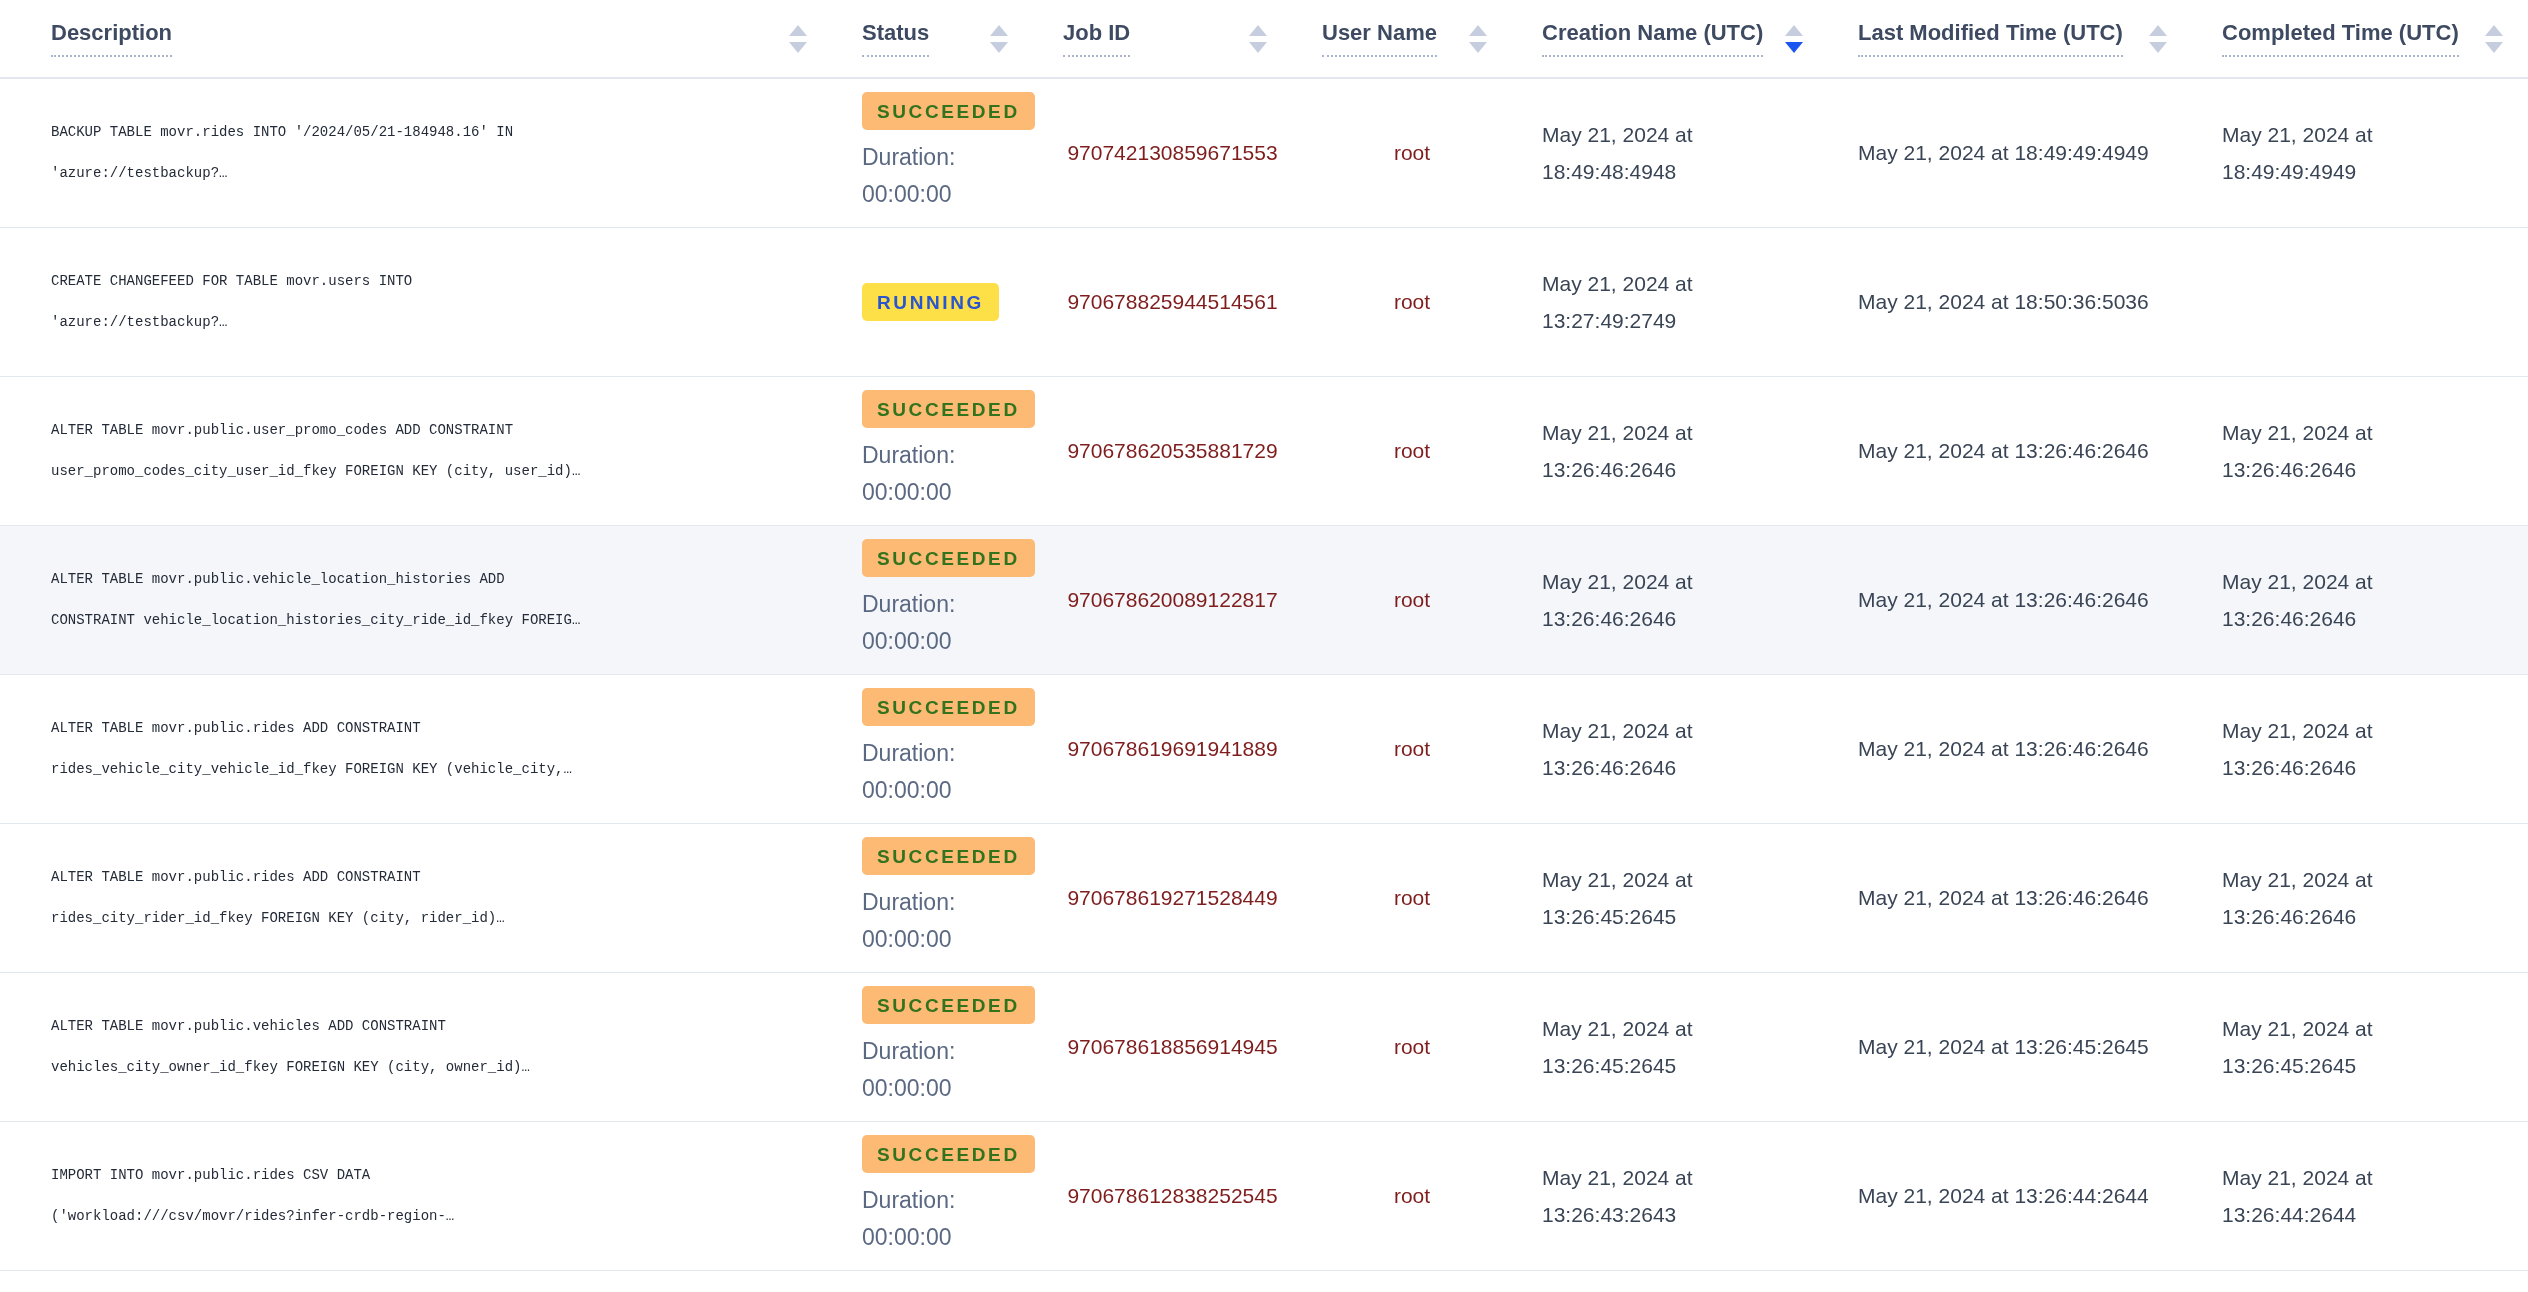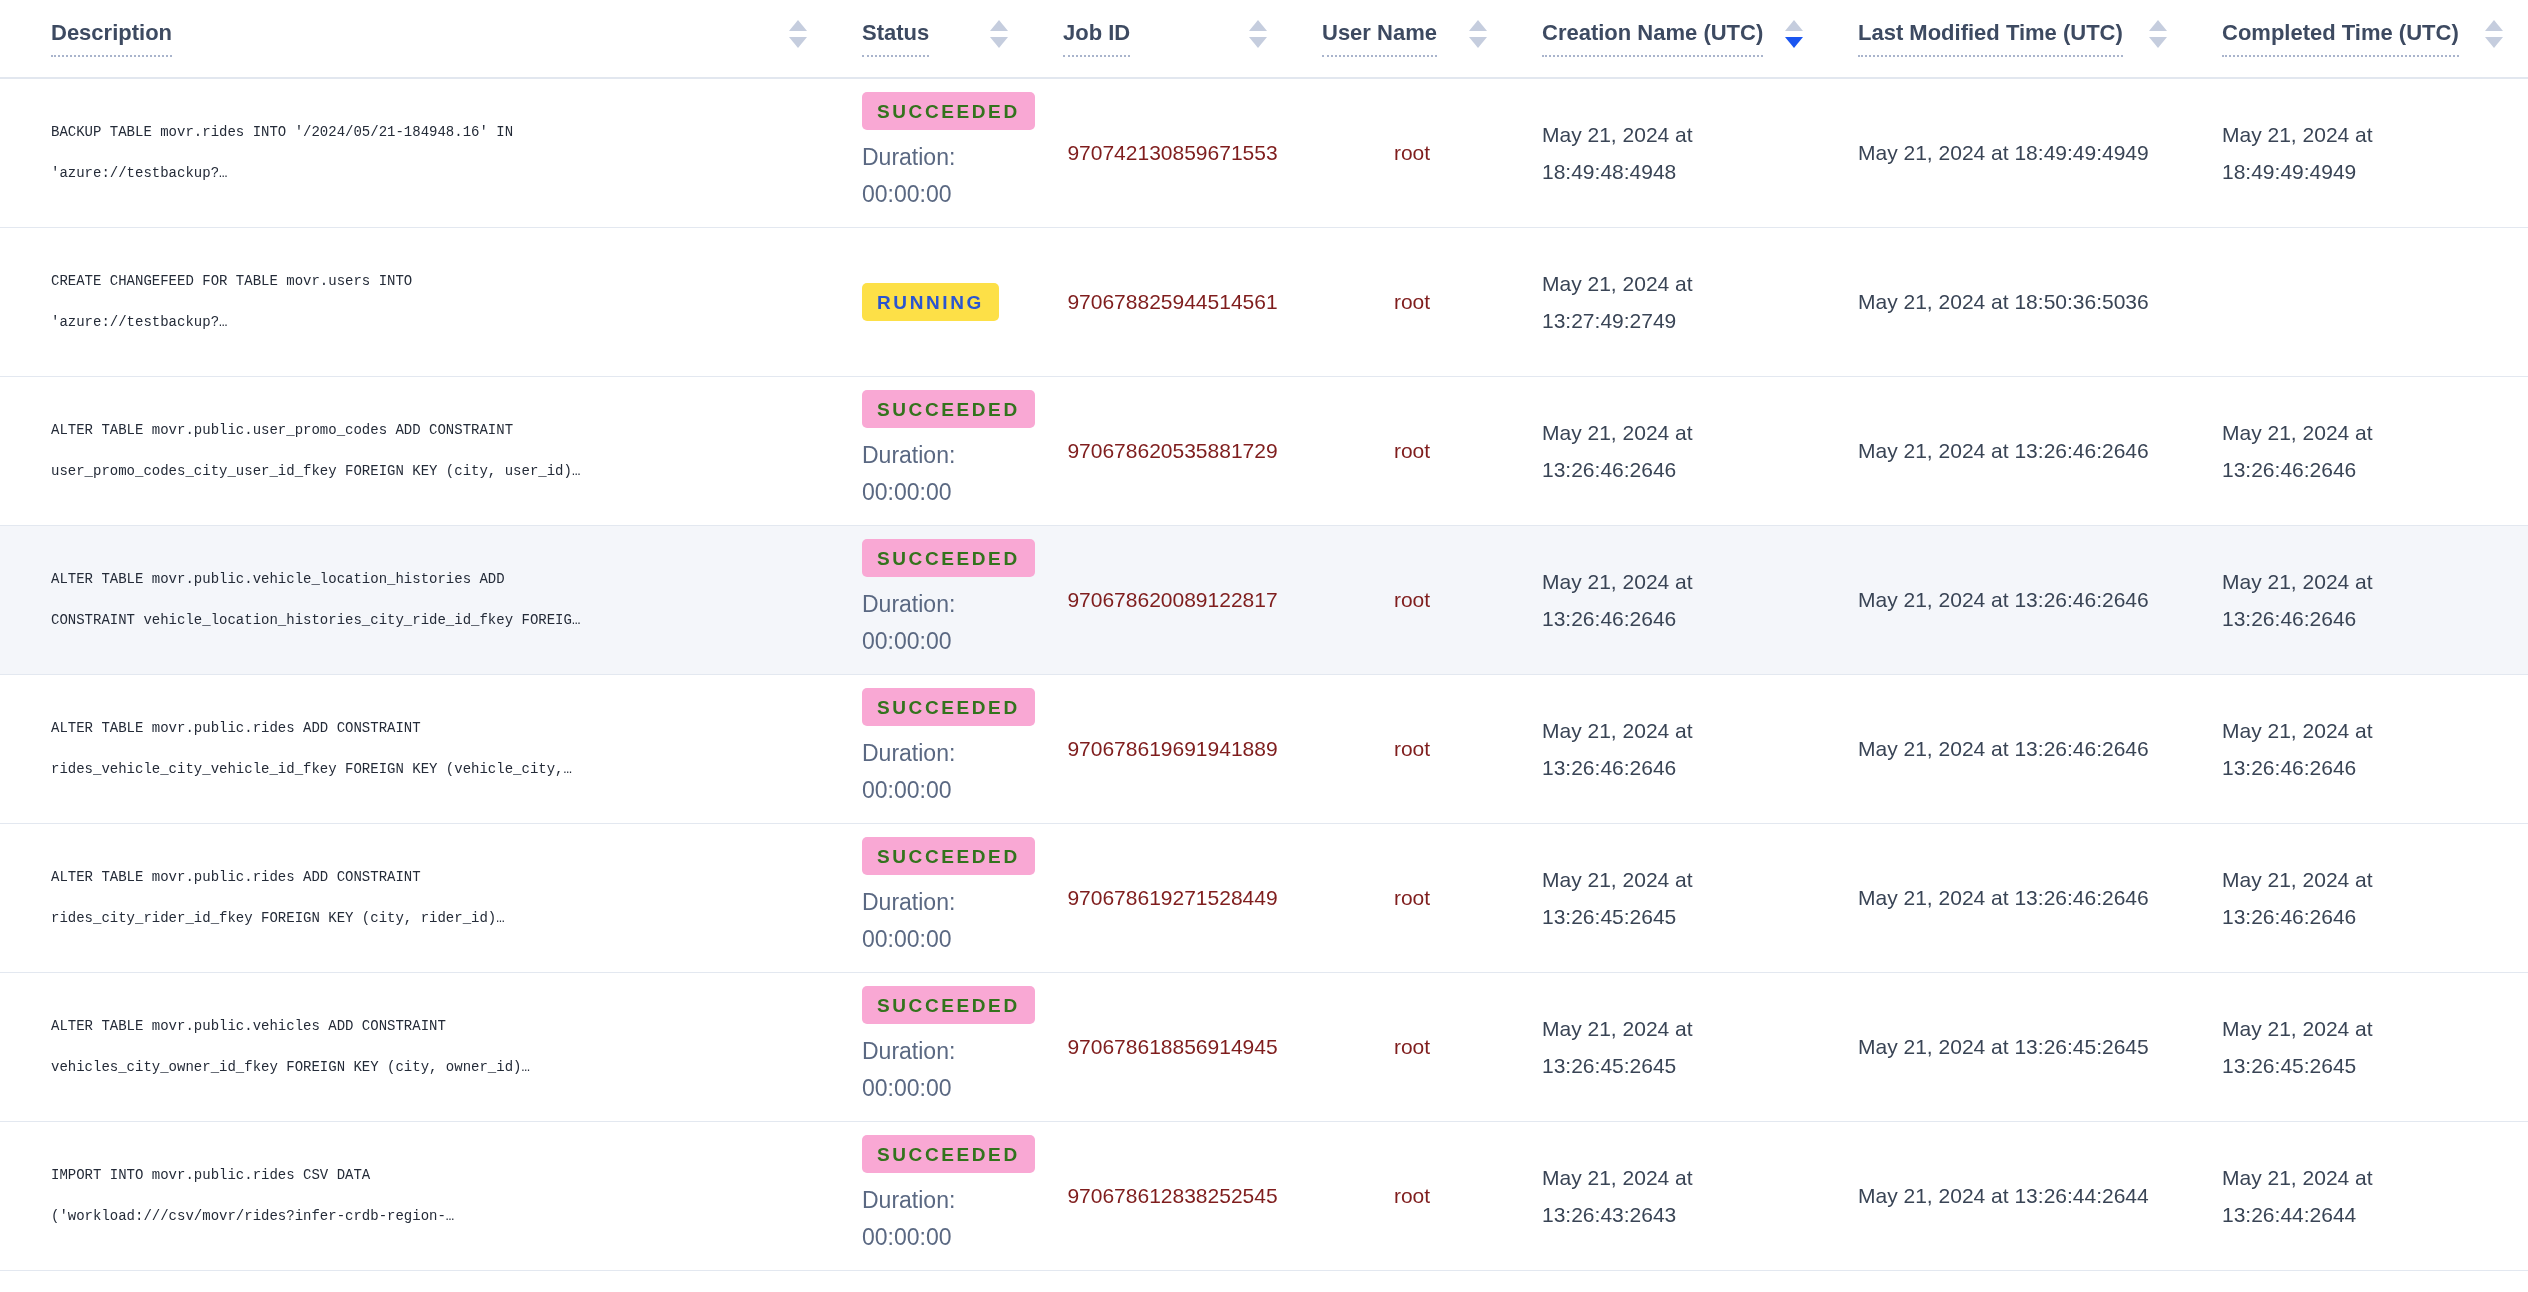--- a/index.html
+++ b/index.html
@@ -32,21 +32,21 @@
     font-weight: 700;
     color: #3d4a61;
     border-bottom: 2px solid #e2e7ef;
     padding: 0 55px 0 0;
     cursor: pointer;
   }
   thead th:first-child { padding-left: 51px; }
   thead th:last-child  { padding-right: 25px; margin-top: 12px; }
   .th-inner {
     display: flex;
-    align-items: flex-start;
+    align-items: center;
     justify-content: space-between;
   }
   .th-label {
     border-bottom: 2px dotted #a9b4cc;
     padding-bottom: 9px;
   }
   .sort {
     display: inline-flex;
     flex-direction: column;
     align-items: center;
@@ -84,21 +84,21 @@
   }
   .badge {
     display: inline-block;
     font-size: 19px;
     font-weight: 700;
     letter-spacing: 2.6px;
     padding: 10px 15px 9px 15px;
     border-radius: 5px;
     line-height: 1;
   }
-  .b-succeeded { background: #f9a8d4; color: #33731d; }
+  .b-succeeded { background: #fdba74; color: #33731d; }
   .b-running   { background: #fde047; color: #2a55d0; }
   .badge-wrap  { margin-bottom: 9px; }
   .dur {
     font-size: 23px;
     line-height: 37px;
     color: #5a6882;
   }
   td.td-plain { font-size: 21px; color: #7f1d1d; text-align: center; }
   td.td-time  { font-size: 21px; line-height: 37px; color: #394455; }
   .pre { white-space: pre-line; margin-top: 43px; }

